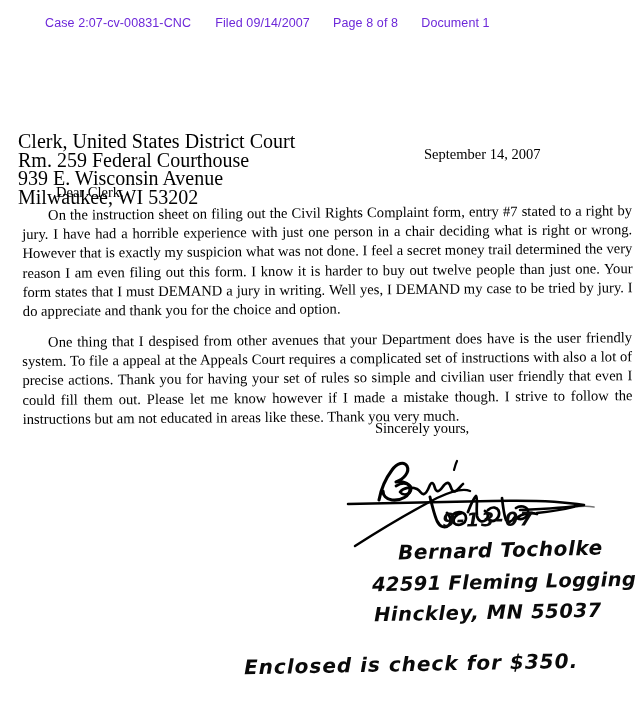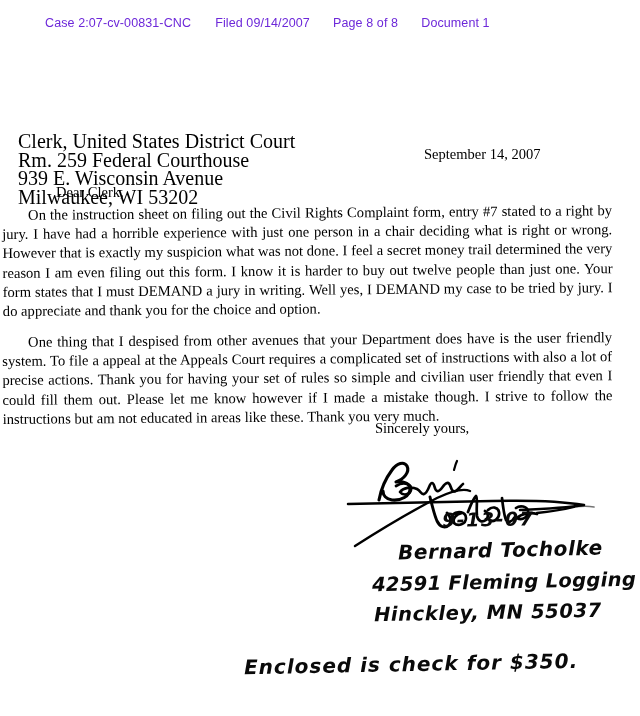--- a/index.html
+++ b/index.html
@@ -61,21 +61,21 @@
     left: 32px;
     font-size: 14.5px;
     white-space: nowrap;
     margin-left: 24px;
   }
 
   
   .body-block {
     position: absolute;
     top: 206px;
-    left: 2px;
+    left: 22px;
     width: 610px;
   }
   .para {
     font-size: 14.6px;
     line-height: 19.2px;
     text-align: justify;
     text-indent: 26px;
     margin: 0 0 12px 0;
     transform: rotate(-0.45deg);
     transform-origin: left top;

